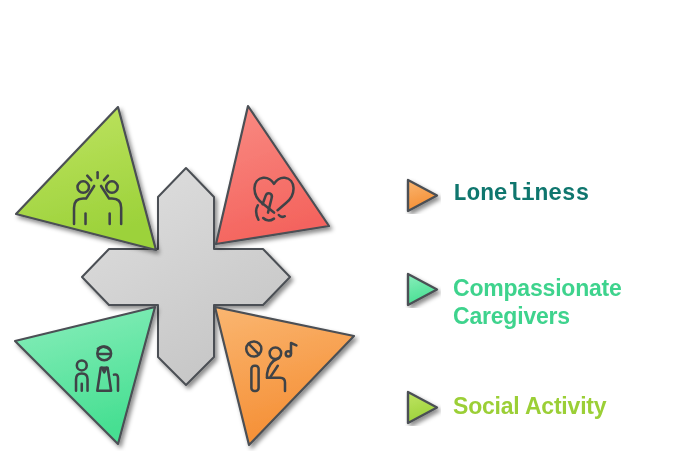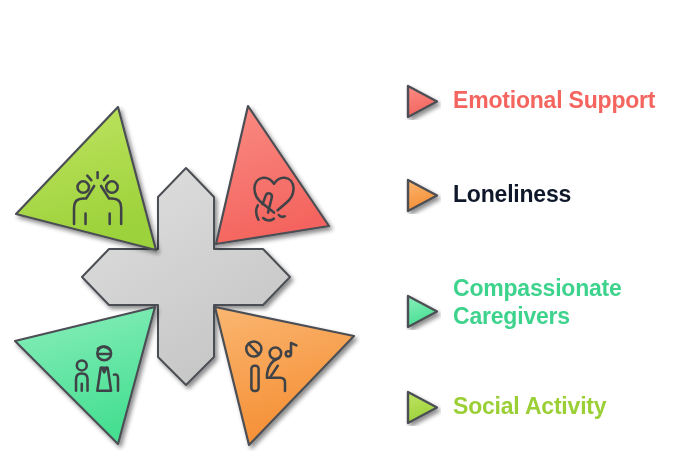--- a/index.html
+++ b/index.html
@@ -13,21 +13,21 @@
     white-space:nowrap;
   }
   .diagram{position:absolute;left:0;top:60px;width:360px;height:391px;}
   .legend{position:absolute;left:405px;top:60px;width:285px;height:391px;}
   .legend-item{position:absolute;left:0;display:flex;align-items:flex-start;}
   .legend-item .marker{flex:0 0 auto;margin-right:12px;}
   .legend-label{
     font-size:23px;font-weight:bold;line-height:28px;letter-spacing:-0.2px;
     padding-top:2px;max-width:225px;
   }
-  .li-0{top:24px;} .li-1{top:118px;} .li-2{top:212px;align-items:flex-end;} .li-3{top:330px;text-align:right;}
+  .li-0{top:24px;} .li-1{top:118px;} .li-2{top:212px;} .li-3{top:330px;text-align:right;}
 </style>
 </head>
 <body>
 
 <div class="canvas">
 
 
   <div class="diagram">
     <svg width="360" height="391" viewBox="0 0 360 391">
       <defs>
@@ -108,32 +108,26 @@
         <path d="M30 17.5 q-9 3.5 -10 13.5 v3"></path>
         <path d="M29 24 l-6 9"></path>
         <path d="M20 34 h11 q4 0 4 4 v7"></path>
         <rect x="7" y="24" width="6" height="21" rx="2.5"></rect>
       </g>
     </svg>
   </div>
 
   <div class="legend">
 
-    <div class="legend-item li-0">
-      <svg class="marker" width="36" height="36" viewBox="0 0 36 36">
-        <polygon points="3,2 32,17.5 3,33" fill="url(#gRed)" stroke="#4b4f54" stroke-width="2.4" stroke-linejoin="round" filter="url(#ds)"></polygon>
-      </svg>
-      <div class="legend-label" style="color: rgb(244, 101, 95);">Emotional Support</div>
-    </div>
 
     <div class="legend-item li-1">
       <svg class="marker" width="36" height="36" viewBox="0 0 36 36">
         <polygon points="3,2 32,17.5 3,33" fill="url(#gOrange)" stroke="#4b4f54" stroke-width="2.4" stroke-linejoin="round" filter="url(#ds)"></polygon>
       </svg>
-      <div class="legend-label" style="color: #0f172a;">Loneliness</div>
+      <div class="legend-label" style="color: #0f766e; font-family: Liberation Mono, monospace;">Loneliness</div>
     </div>
 
     <div class="legend-item li-2">
       <svg class="marker" width="36" height="36" viewBox="0 0 36 36">
         <polygon points="3,2 32,17.5 3,33" fill="url(#gTeal)" stroke="#4b4f54" stroke-width="2.4" stroke-linejoin="round" filter="url(#ds)"></polygon>
       </svg>
       <div class="legend-label" style="color: rgb(62, 211, 141);">Compassionate Caregivers</div>
     </div>
 
     <div class="legend-item li-3">

